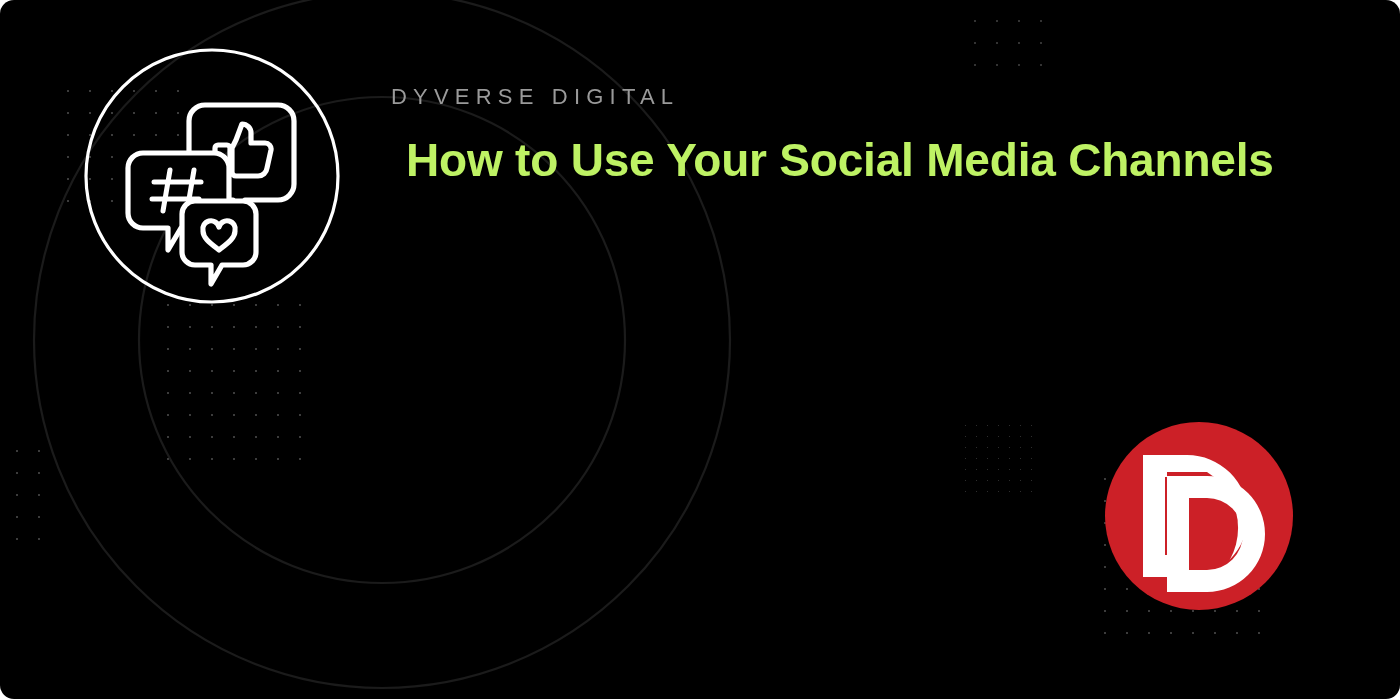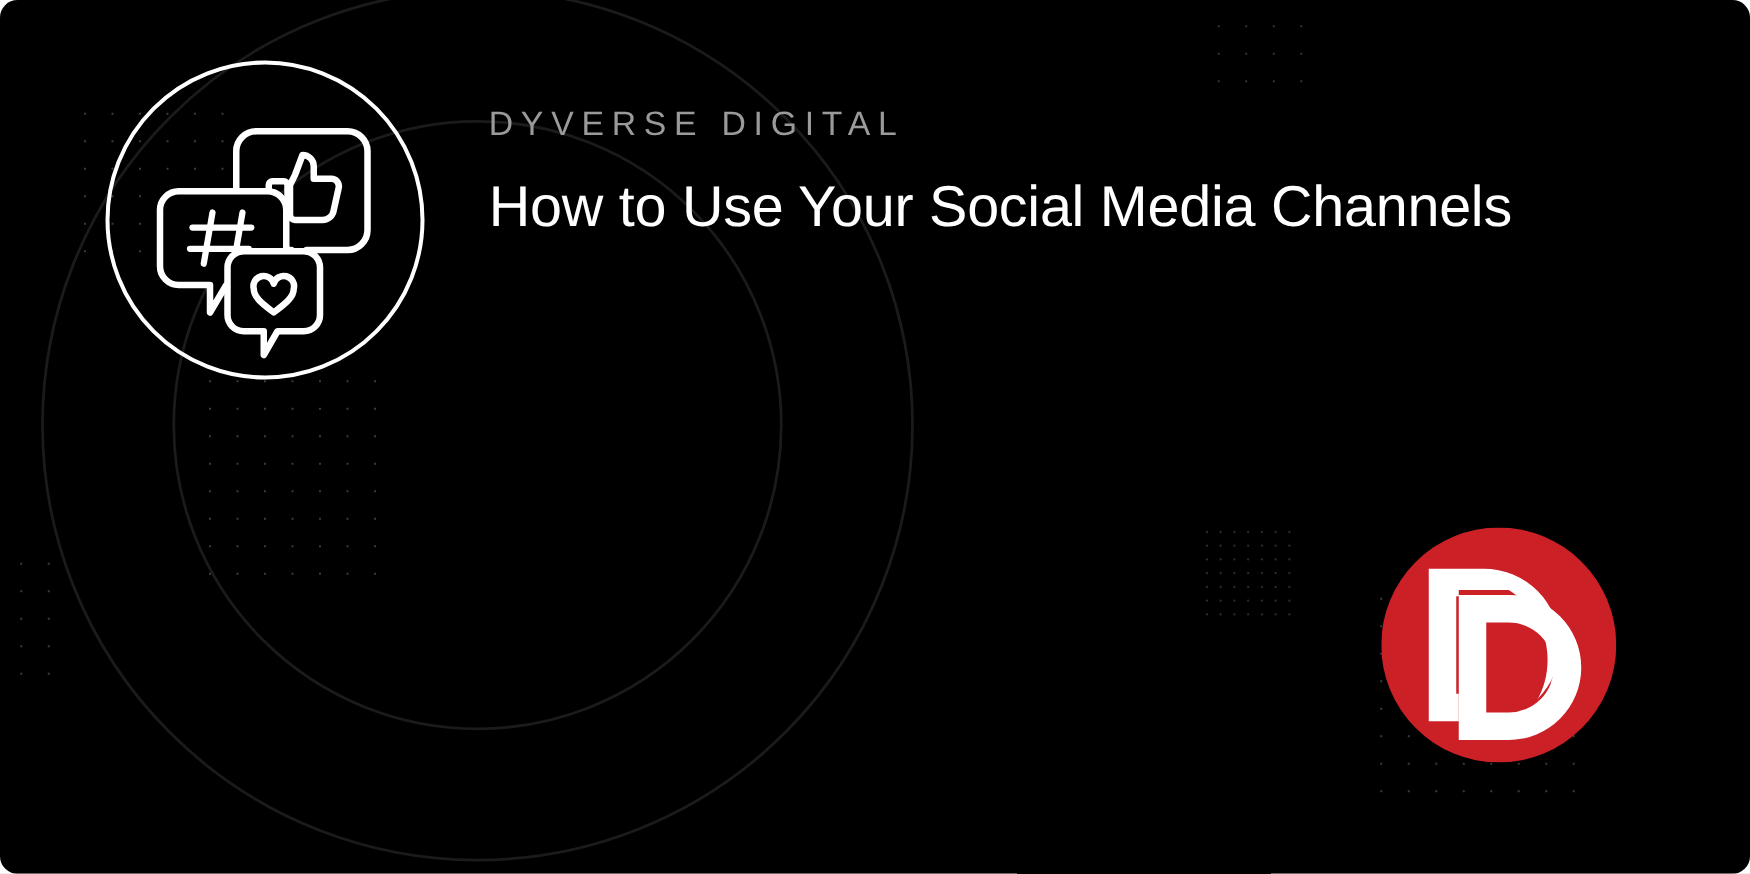--- a/index.html
+++ b/index.html
@@ -69,33 +69,33 @@
 
   
   #text-block {
     position: absolute;
     left: 391px;
     top: 86px;
     width: 900px;
   }
   #eyebrow {
     color: #9a9a9a;
-    font-size: 27px;
+    font-size: 22px;
     font-weight: 300;
     letter-spacing: 6.2px;
     line-height: 1;
     margin: 0 0 24px 0;
     white-space: nowrap;
   }
   #headline {
-    color: #ffffff;
+    color: #bef264;
     font-size: 46px;
-    font-weight: 400;
+    font-weight: 700;
     line-height: 1.26;
-    margin: 0;
+    margin: 15px;
     letter-spacing: -0.2px;
   }
   #headline .line { display: block; white-space: nowrap; }
 
   
   #logo-badge {
     position: absolute;
     left: 1105px;
     top: 422px;
     width: 188px;

